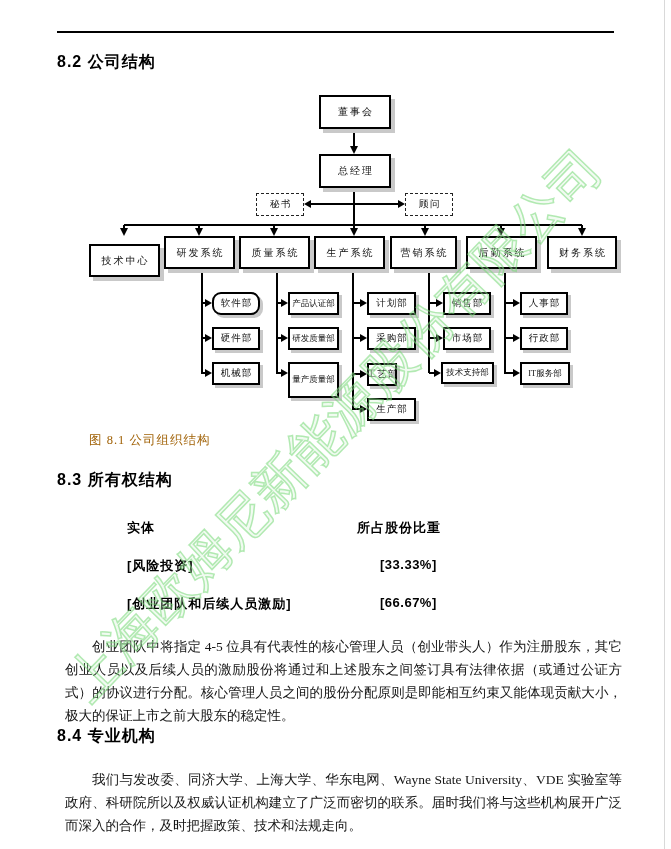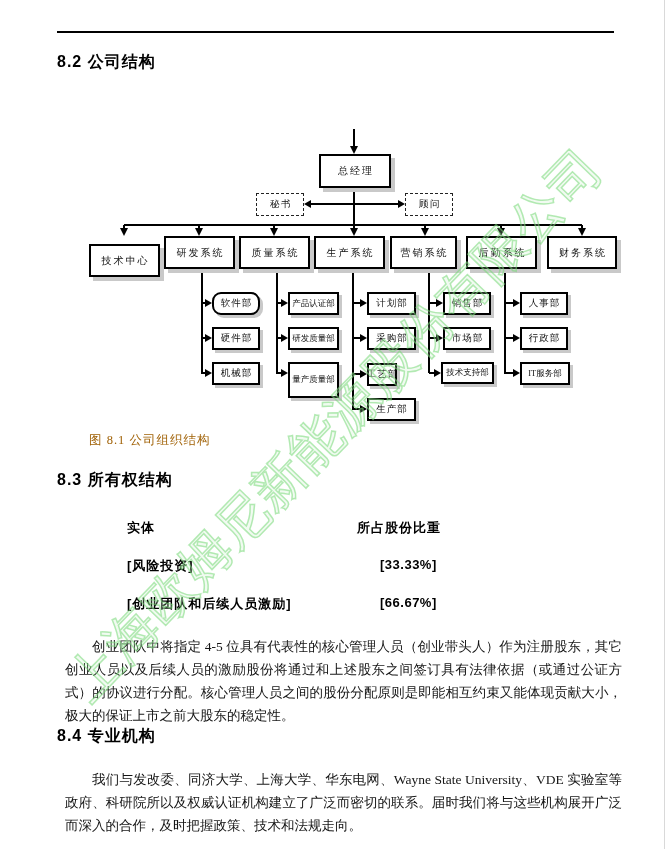--- a/index.html
+++ b/index.html
@@ -133,20 +133,21 @@
       <div class="oc-arrow right" style="left: 436px; top: 334px;"></div>
       <div class="oc-line" style="left: 429px; top: 372px; width: 6px; height: 2px;"></div>
       <div class="oc-arrow right" style="left: 434px; top: 369px;"></div>
       <div class="oc-line" style="left: 504px; top: 269px; width: 2px; height: 105px;"></div>
       <div class="oc-line" style="left: 505px; top: 302px; width: 9px; height: 2px;"></div>
       <div class="oc-arrow right" style="left: 513px; top: 299px;"></div>
       <div class="oc-line" style="left: 505px; top: 337px; width: 9px; height: 2px;"></div>
       <div class="oc-arrow right" style="left: 513px; top: 334px;"></div>
       <div class="oc-line" style="left: 505px; top: 372px; width: 9px; height: 2px;"></div>
       <div class="oc-arrow right" style="left: 513px; top: 369px;"></div>
+      <div class="oc-node" style="left: 319px; top: 95px; width: 72px; height: 34px;">董事会</div>
       <div class="oc-node" style="left: 319px; top: 154px; width: 72px; height: 34px;">总经理</div>
       <div class="oc-node dashed" style="left: 256px; top: 193px; width: 48px; height: 23px;">秘书</div>
       <div class="oc-node dashed" style="left: 405px; top: 193px; width: 48px; height: 23px;">顾问</div>
       <div class="oc-node" style="left: 89px; top: 244px; width: 71px; height: 33px;">技术中心</div>
       <div class="oc-node" style="left: 164px; top: 236px; width: 71px; height: 33px;">研发系统</div>
       <div class="oc-node" style="left: 239px; top: 236px; width: 71px; height: 33px;">质量系统</div>
       <div class="oc-node" style="left: 314px; top: 236px; width: 71px; height: 33px;">生产系统</div>
       <div class="oc-node" style="left: 390px; top: 236px; width: 67px; height: 33px;">营销系统</div>
       <div class="oc-node" style="left: 466px; top: 236px; width: 71px; height: 33px;">后勤系统</div>
       <div class="oc-node" style="left: 547px; top: 236px; width: 70px; height: 33px;">财务系统</div>

